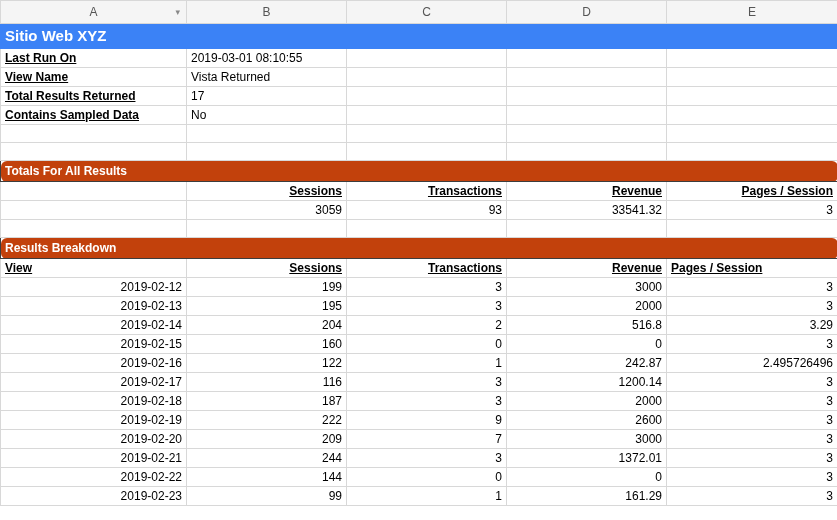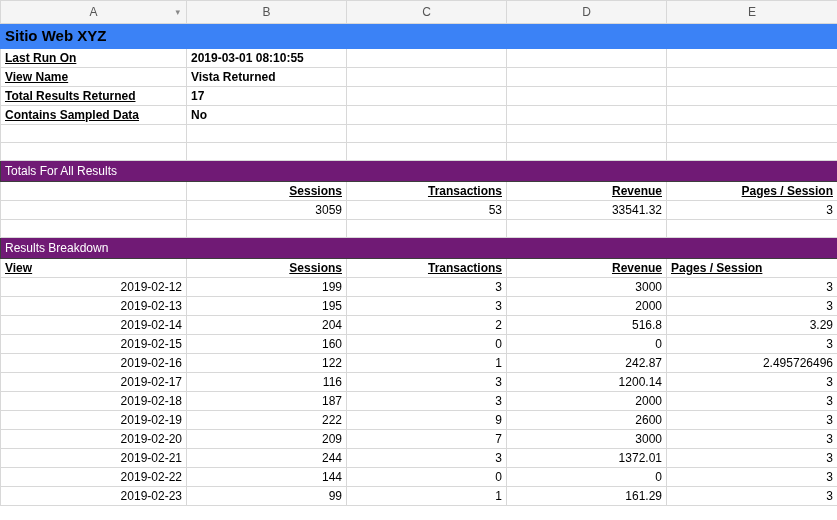--- a/index.html
+++ b/index.html
@@ -39,39 +39,40 @@
     position: absolute;
     right: 6px;
     top: 50%;
     transform: translateY(-50%);
     font-size: 9px;
     color: #888;
   }
   
   tr.title td {
     background: #3b82f6;
-    color: #000000;
+    color: #ffffff;
     font-weight: bold;
     font-size: 15px;
     height: 24px;
     line-height: 24px;
     border-color: #3b82f6;
   }
   
   tr.section td {
-    background: #701a75;
+    background: #c2410c;
     color: #fff;
-    font-weight: normal;
+    font-weight: bold;
     border-color: #3d3d3d;
     height: 20px;
     line-height: 20px;
+    border-radius: 6px;
   }
   
   .tar { text-align: right; }
-  .tal { text-align: left; font-weight: bold; }
+  .tal { text-align: left; }
   .bold { font-weight: bold; text-decoration: underline; }
   
   col.cA { width: 186px; }
   col.cB { width: 160px; }
   col.cC { width: 160px; }
   col.cD { width: 160px; }
   col.cE { width: 171px; }
 </style>
 </head>
 <body>
@@ -151,21 +152,21 @@
   <tr>
     <td></td>
     <td class="tar bold">Sessions</td>
     <td class="tar bold">Transactions</td>
     <td class="tar bold">Revenue</td>
     <td class="tar bold">Pages / Session</td>
   </tr>
   <tr>
     <td></td>
     <td class="tar">3059</td>
-    <td class="tar">53</td>
+    <td class="tar">93</td>
     <td class="tar">33541.32</td>
     <td class="tar">3</td>
   </tr>
 
   <tr>
         <td></td>
         <td></td>
         <td></td>
         <td></td>
         <td></td>

